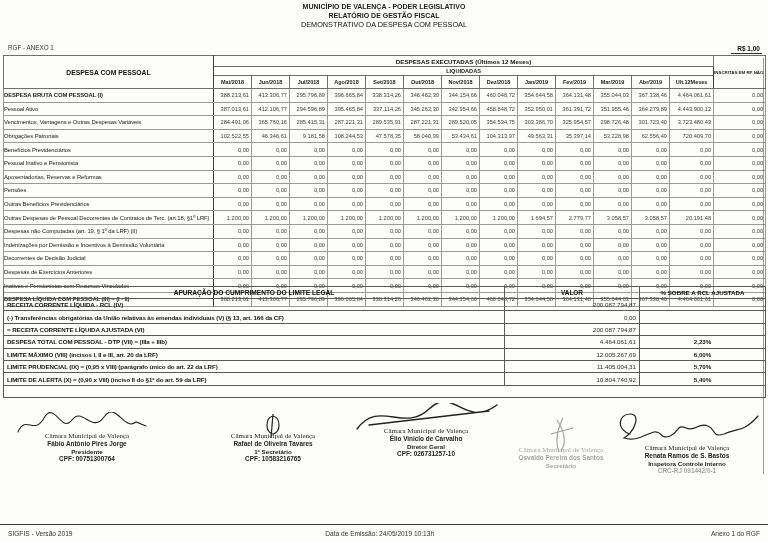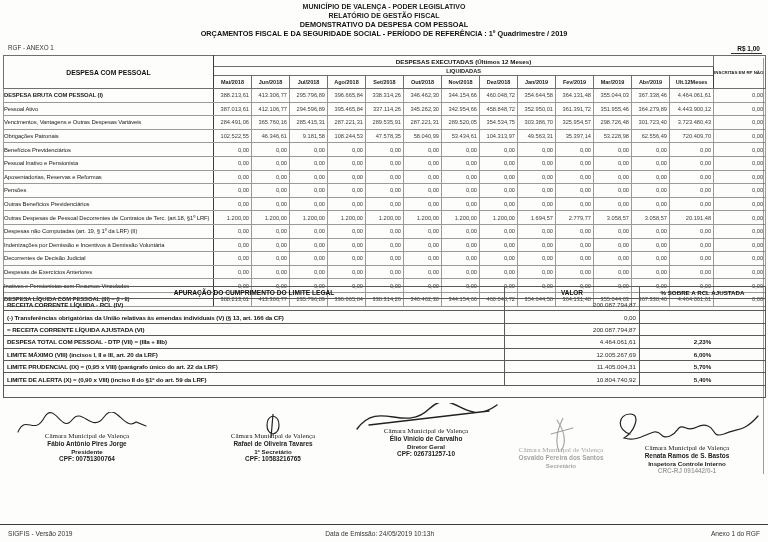--- a/index.html
+++ b/index.html
@@ -1,21 +1,21 @@
 <!DOCTYPE html>
 <html><head>
 <meta charset="utf-8">
 <style>
   html,body{margin:0;padding:0;background:#ffffff;}
   .page{position:relative;width:768px;height:542px;background:#fdfdfc;overflow:hidden;
         font-family:"Liberation Sans",sans-serif;color:#2a2a2a;}
   
   .titleblock{position:absolute;top:2px;left:0;width:100%;text-align:center;line-height:9px;}
   .t1,.t2{font-size:7px;font-weight:600;color:#222;}
-  .t3{font-size:7.3px;font-weight:700;color:#111;}
+  .t3{font-size:7.3px;font-weight:400;color:#111;}
   .t4{font-size:7.3px;font-weight:700;color:#111;}
   .meta-left{position:absolute;top:44px;left:8px;font-size:6.3px;color:#333;}
   .meta-right{position:absolute;top:45px;right:6px;font-size:6.5px;font-weight:700;color:#111;border-bottom:1px solid #333;padding:0 2px 1px 6px;}
   
   table{border-collapse:collapse;table-layout:fixed;}
   .main{position:absolute;top:55px;left:3px;width:762px;border:1px solid #3c3c3c;}
   .main th,.main td{border:1px solid #9a9a9a;padding:0;overflow:hidden;white-space:nowrap;}
   .main thead th{border-color:#6f6f6f;}
   .lbl-h{font-size:6.8px;font-weight:700;color:#111;text-align:center;border-right:1px solid #3c3c3c !important;}
   .grp{font-size:6.2px;font-weight:700;color:#111;text-align:center;height:10px;}
@@ -61,21 +61,20 @@
 </style>
 </head>
 <body>
 
 <div class="page">
 
   <div class="titleblock">
     <div class="t1">MUNICÍPIO DE VALENÇA - PODER LEGISLATIVO</div>
     <div class="t2">RELATÓRIO DE GESTÃO FISCAL</div>
     <div class="t3">DEMONSTRATIVO DA DESPESA COM PESSOAL</div>
-    <div class="t4">ORÇAMENTOS FISCAL E DA SEGURIDADE SOCIAL - PERÍODO DE REFERÊNCIA : 1º Quadrimestre / 2019</div>
   </div>
   <div class="meta-left">RGF - ANEXO 1</div>
   <div class="meta-right">R$ 1,00</div>
 
   <table class="main">
     <colgroup>
       <col style="width:210px">
       <col span="12" style="width:38px">
       <col style="width:44px">
       <col style="width:52px">

